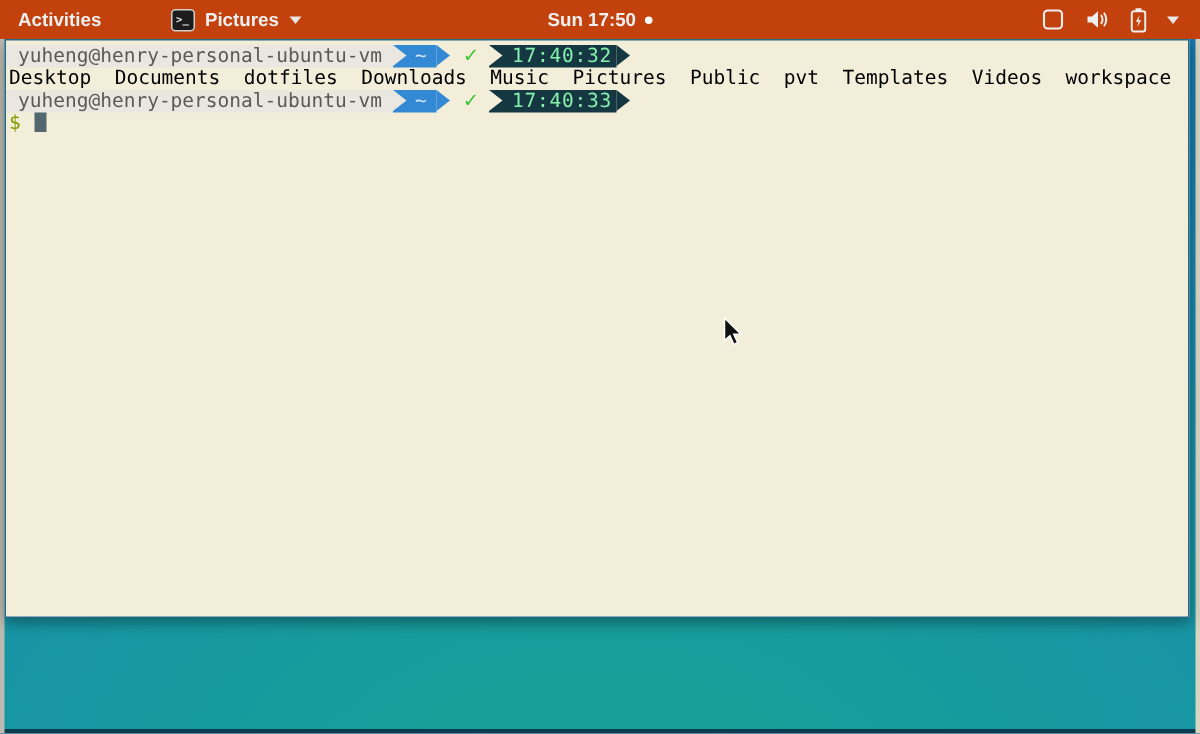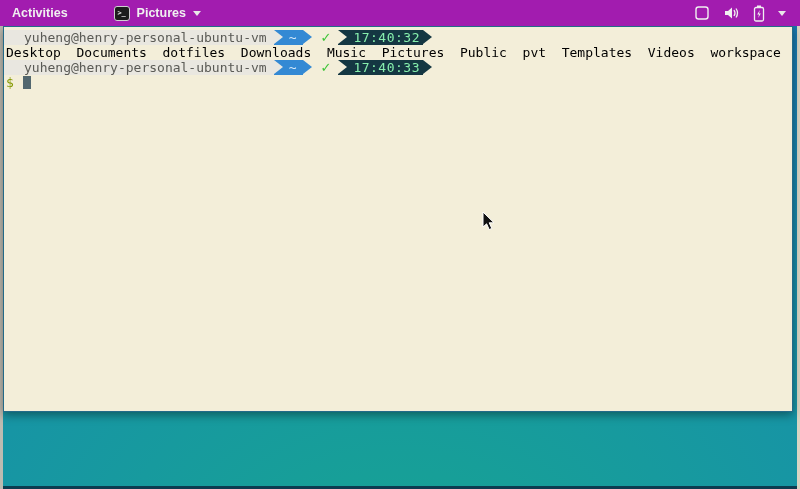--- a/index.html
+++ b/index.html
@@ -11,21 +11,21 @@
     position:absolute; left:0; top:26px; right:0; bottom:0;
     background: radial-gradient(ellipse 130% 170% at 50% 120%,
       #17a492 0%, #1795a4 42%, #1879ae 78%, #1a63a8 100%);
   }
   .desktop-bottom-edge { position:absolute; left:0; right:0; bottom:0; height:3px; background:#0b3c50; }
   .screen-edge-left  { position:absolute; left:0;  top:26px; bottom:0; width:3px; background:#bdbbb1; z-index:4; }
   .screen-edge-right { position:absolute; right:0; top:26px; bottom:0; width:3px; background:#d9d5c3; z-index:4; }
 
   
   .top-bar {
-    position:absolute; left:0; top:0; width:800px; height:26px; background:#a21caf;
+    position:absolute; left:0; top:0; width:800px; height:26px; background:#c2410c;
     display:flex; align-items:center; color:#f0f0f0; z-index:10;
     font-size:12.5px; font-weight:700;
   }
   .activities { padding:0 12px; height:100%; display:flex; align-items:center; }
   .app-menu { display:flex; align-items:center; gap:7px; margin-left:28px; height:100%; padding:0 6px; }
   .term-app-icon {
     width:16px; height:15px; border:1px solid #cfcfcf; border-radius:3px;
     background:#1c1c1c; color:#e8e8e8; font-family:"DejaVu Sans Mono", monospace;
     font-size:7px; font-weight:700; display:flex; align-items:center; justify-content:center;
     letter-spacing:0;
@@ -54,21 +54,21 @@
 
   .term-body {
     font-family:"DejaVu Sans Mono", monospace; font-size:13px; line-height:15px;
     padding-top:3px; color:#586e75;
   }
   .term-line { white-space:pre; padding-left:2px; height:15px; }
 
   
   .prompt-line { display:flex; align-items:stretch; height:15px; padding-left:0; }
   .seg { display:inline-flex; align-items:center; height:15px; }
-  .seg-user { background:#e9e7e0; color:#5a5a55; padding:0 7px 0 20px; }
+  .seg-user { background:#e9e7e0; color:#5a5a55; padding:0 7px 0 8px; }
   .seg-path {
     position:relative; background:#3389d4; color:#d6e9f8; padding:0 7px 0 15px;
   }
   .seg-path::before { 
     content:""; position:absolute; left:0; top:0;
     border-left:9px solid #e9e7e0; border-top:7.5px solid transparent; border-bottom:7.5px solid transparent;
   }
   .tip-blue { width:0; height:0; border-left:9px solid #3389d4; border-top:7.5px solid transparent; border-bottom:7.5px solid transparent; }
   .status-check { color:#3cc435; font-weight:700; padding:0 7px 0 8px; font-family:"DejaVu Sans", sans-serif; }
   .seg-time {
@@ -99,20 +99,24 @@
 
 <div class="top-bar">
   <div class="activities">Activities</div>
 
   <div class="app-menu">
     <span class="term-app-icon">&gt;_</span>
     <span>Pictures</span>
     <span class="chevron-down"></span>
   </div>
 
+  <div class="clock-area">
+    <span>Sun 17:50</span>
+    <span class="notif-dot"></span>
+  </div>
 
   <div class="status-icons">
     <svg width="16" height="16" viewBox="0 0 16 16">
       <rect x="2" y="2" width="12" height="12" rx="2.5" fill="none" stroke="#f0f0f0" stroke-width="1.4"></rect>
     </svg>
     <svg width="17" height="16" viewBox="0 0 17 16">
       <path d="M2 6 L5 6 L9 2.5 L9 13.5 L5 10 L2 10 Z" fill="#f0f0f0"></path>
       <path d="M11 5 Q13 8 11 11" fill="none" stroke="#f0f0f0" stroke-width="1.3"></path>
       <path d="M13 3.5 Q16 8 13 12.5" fill="none" stroke="#f0f0f0" stroke-width="1.3"></path>
     </svg>

